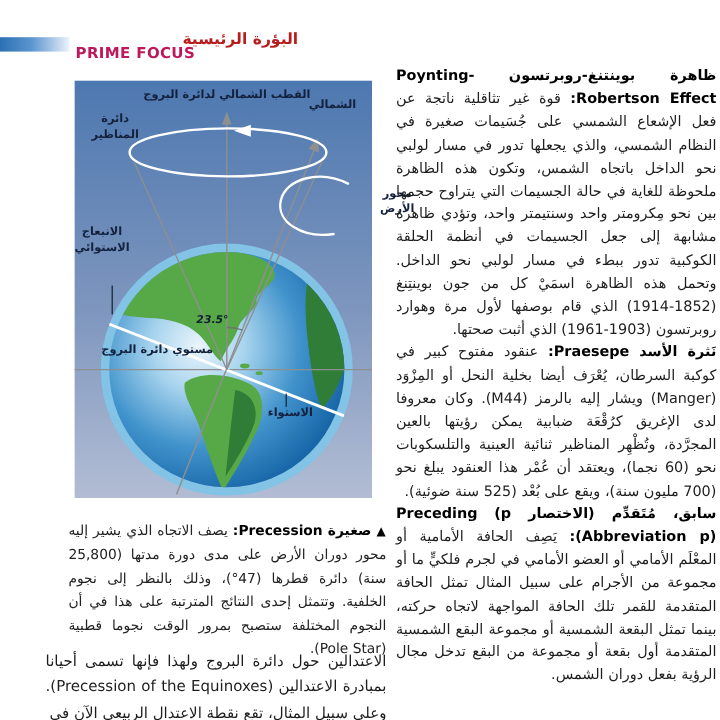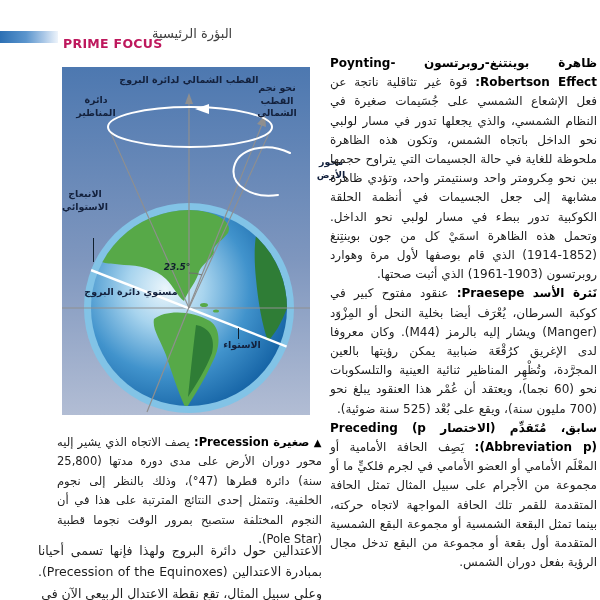--- a/index.html
+++ b/index.html
@@ -3,21 +3,21 @@
 <meta charset="utf-8">
 <style>
   html,body{margin:0;padding:0;}
   body{width:600px;height:600px;background:#ffffff;font-family:"DejaVu Sans",sans-serif;color:#1d1d1d;}
   .page{position:relative;width:600px;height:600px;overflow:hidden;background:#ffffff;}
 
   
   .hdr-bar{position:absolute;left:0;top:31px;width:58px;height:12px;
     background:linear-gradient(to right,#2c70b4 0%,#5b95cd 45%,#a8c6e6 75%,#eef4fb 100%);}
   .hdr-en{position:absolute;left:63px;top:36px;font-size:12.5px;font-weight:bold;color:#be185d;letter-spacing:.3px;}
-  .hdr-ar{position:absolute;left:152px;top:26px;font-size:13px;font-weight:normal;color:#404040;direction:rtl;}
+  .hdr-ar{position:absolute;left:152px;top:26px;font-size:13px;font-weight:bold;color:#b91c1c;direction:rtl;}
 
   
   .fig{position:absolute;left:62px;top:67px;width:220px;height:348px;}
   .fig svg{position:absolute;left:0;top:0;}
   .fig-label{position:absolute;direction:rtl;font-weight:bold;color:#13213d;font-size:9.5px;line-height:12.5px;text-align:center;}
   .lbl-pole{left:56px;top:7px;width:142px;}
   .lbl-star{left:184px;top:15px;width:62px;}
   .lbl-prec{left:8px;top:27px;width:52px;}
   .lbl-axis{left:204px;top:89px;width:42px;margin-left:44px;}
   .lbl-bulge{left:0px;top:121px;width:46px;}
@@ -114,21 +114,20 @@
       <ellipse cx="128" cy="60" rx="82" ry="20" fill="none" stroke="#ffffff" stroke-width="2"></ellipse>
       <polygon points="147,37 147,47 133,42" fill="#ffffff"></polygon>
 
       <path d="M228,86 C204,74 176,82 172,100 C168,118 190,132 216,128" fill="none" stroke="#ffffff" stroke-width="2" stroke-linecap="round"></path>
     </svg>
 
     <div class="fig-label lbl-pole">
       <span>القطب الشمالي لدائرة البروج</span>
     </div>
     <div class="fig-label lbl-star">
-      <div>نحو نجم القطب</div>
       <div>الشمالي</div>
     </div>
     <div class="fig-label lbl-prec">
       <div>دائرة</div>
       <div>المناظير</div>
     </div>
     <div class="fig-label lbl-axis">
       <div>محور</div>
       <div>الأرض</div>
     </div>

